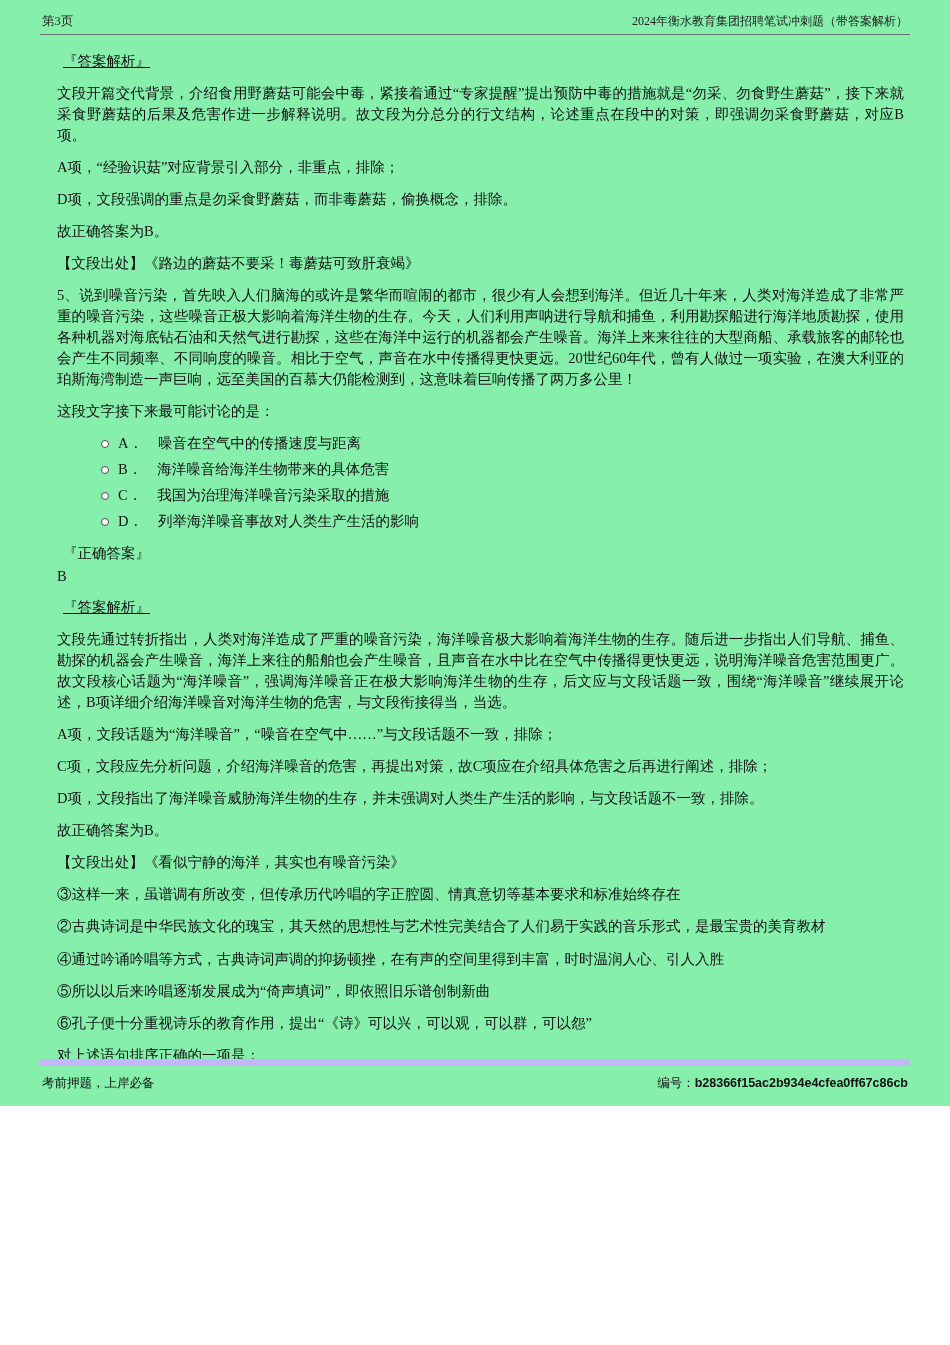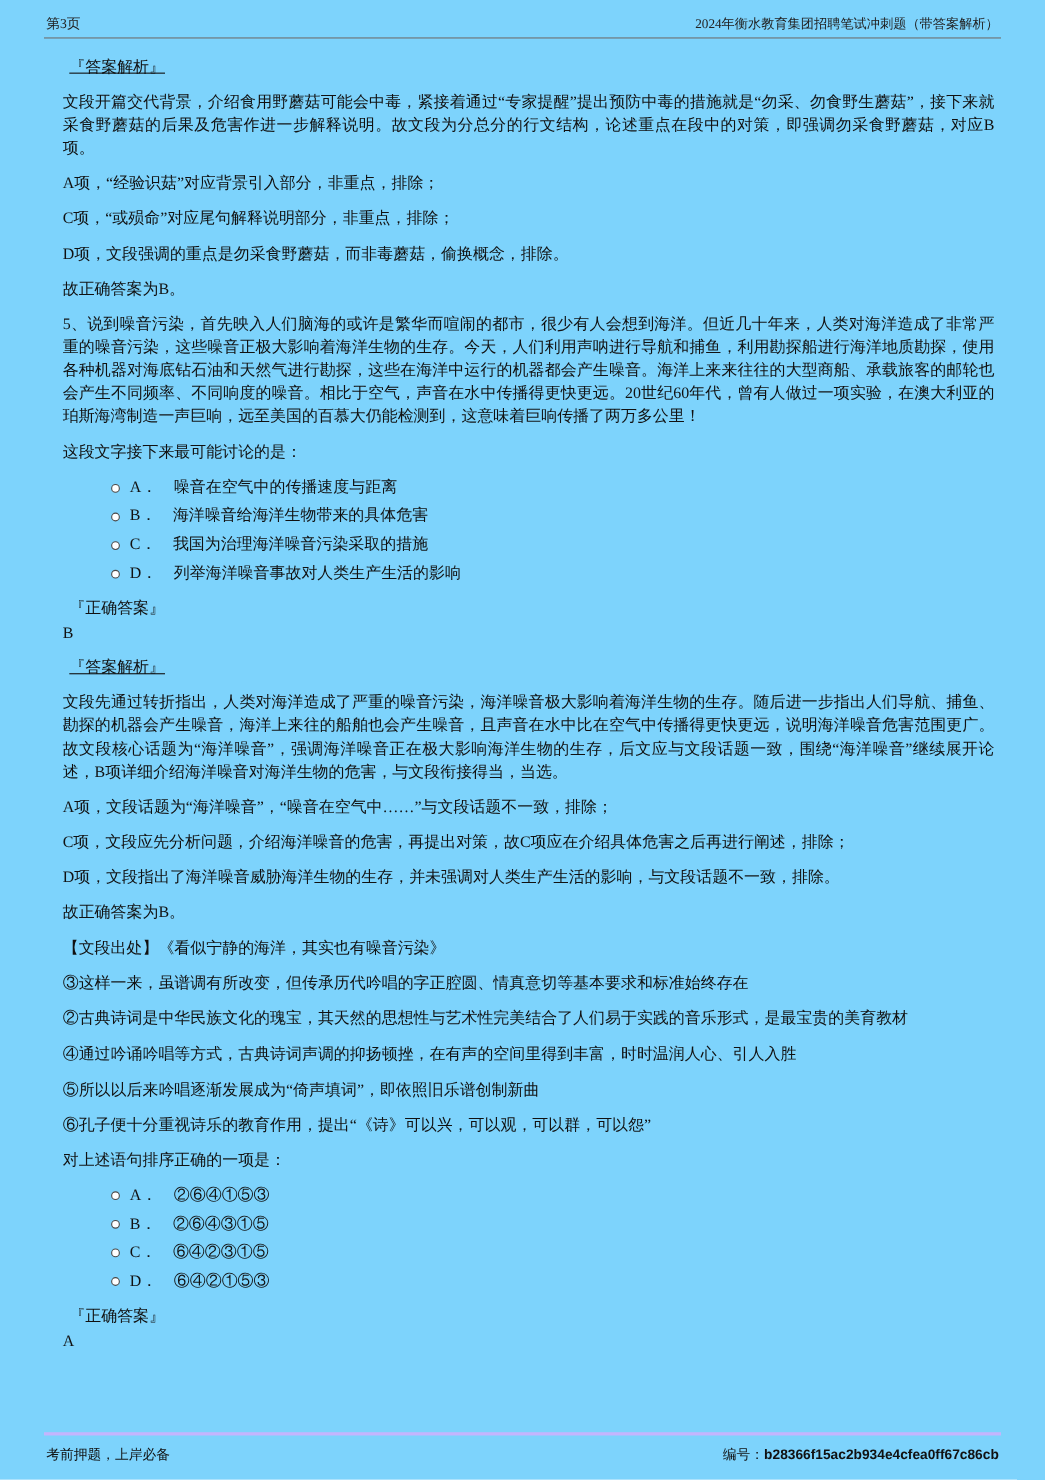--- a/index.html
+++ b/index.html
@@ -2,21 +2,21 @@
 <html lang="zh"><head>
 <meta charset="utf-8">
 <style>
   * { box-sizing: border-box; }
   html, body { margin: 0; padding: 0; }
   body {
     width: 950px; height: 1345px; background: #ffffff;
     font-family: "Liberation Serif", "DejaVu Serif", serif;
     color: #111;
   }
-  .page { width: 950px; height: 1345px; display: flex; flex-direction: column; overflow: hidden; background: #7dd3fc; }
+  .page { width: 950px; height: 1106px; display: flex; flex-direction: column; overflow: hidden; background: #86efac; }
 
   .header {
     flex: 0 0 auto;
     display: flex; justify-content: space-between; align-items: flex-end;
     margin: 0 40px; padding: 13px 2px 4px;
     border-bottom: 1px solid #6f6f6f;
     font-size: 12px; color: #222;
   }
   .header .pageno { font-size: 12.5px; }
 
@@ -36,21 +36,21 @@
   .radio {
     width: 8px; height: 8px; border: 1px solid #4a4a4a; border-radius: 50%;
     margin-right: 9px; flex: 0 0 auto; background: #fff;
   }
   .opt-label { margin-right: 15px; }
 
   .footer {
     flex: 0 0 auto;
     display: flex; justify-content: space-between; align-items: flex-start;
     margin: 0 40px; padding: 9px 2px 14px;
-    border-top: 3px solid #c4b5fd;
+    border-top: 7px solid #c4b5fd;
     font-size: 12.5px; color: #111;
   }
   .footer .code-wrap b {
     font-family: "Liberation Sans", "DejaVu Sans", sans-serif;
     font-size: 12.5px; font-weight: bold;
   }
 </style>
 </head>
 <body>
 
@@ -59,23 +59,23 @@
   <div class="header">
     <span class="pageno">第3页</span>
     <span>2024年衡水教育集团招聘笔试冲刺题（带答案解析）</span>
   </div>
 
   <div class="content">
 
     <p class="sec-label">『答案解析』</p>
     <p>文段开篇交代背景，介绍食用野蘑菇可能会中毒，紧接着通过“专家提醒”提出预防中毒的措施就是“勿采、勿食野生蘑菇”，接下来就采食野蘑菇的后果及危害作进一步解释说明。故文段为分总分的行文结构，论述重点在段中的对策，即强调勿采食野蘑菇，对应B项。</p>
     <p>A项，“经验识菇”对应背景引入部分，非重点，排除；</p>
-    <p>C项，“或殒命”对应尾句解释说明部分，非重点，排除；</p>
     <p>D项，文段强调的重点是勿采食野蘑菇，而非毒蘑菇，偷换概念，排除。</p>
     <p>故正确答案为B。</p>
+    <p>【文段出处】《路边的蘑菇不要采！毒蘑菇可致肝衰竭》</p>
 
     <p>5、说到噪音污染，首先映入人们脑海的或许是繁华而喧闹的都市，很少有人会想到海洋。但近几十年来，人类对海洋造成了非常严重的噪音污染，这些噪音正极大影响着海洋生物的生存。今天，人们利用声呐进行导航和捕鱼，利用勘探船进行海洋地质勘探，使用各种机器对海底钻石油和天然气进行勘探，这些在海洋中运行的机器都会产生噪音。海洋上来来往往的大型商船、承载旅客的邮轮也会产生不同频率、不同响度的噪音。相比于空气，声音在水中传播得更快更远。20世纪60年代，曾有人做过一项实验，在澳大利亚的珀斯海湾制造一声巨响，远至美国的百慕大仍能检测到，这意味着巨响传播了两万多公里！</p>
     <p>这段文字接下来最可能讨论的是：</p>
 
     <div class="options">
       <div class="option">
         <span class="radio"></span>
         <span class="opt-label">A．</span>
         <span>噪音在空气中的传播速度与距离</span>
       </div>

